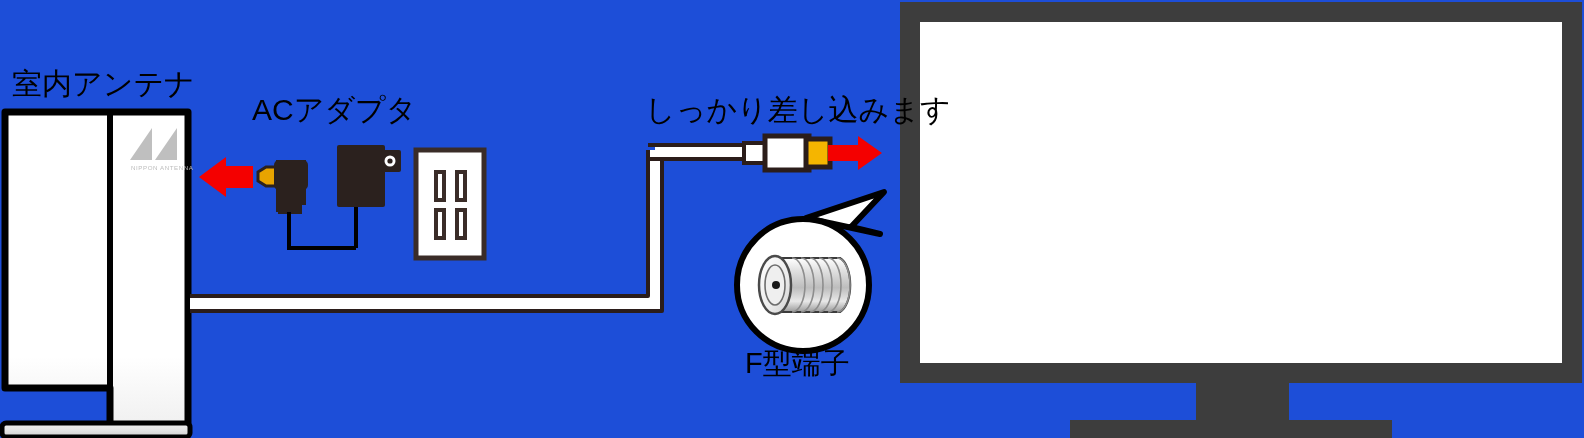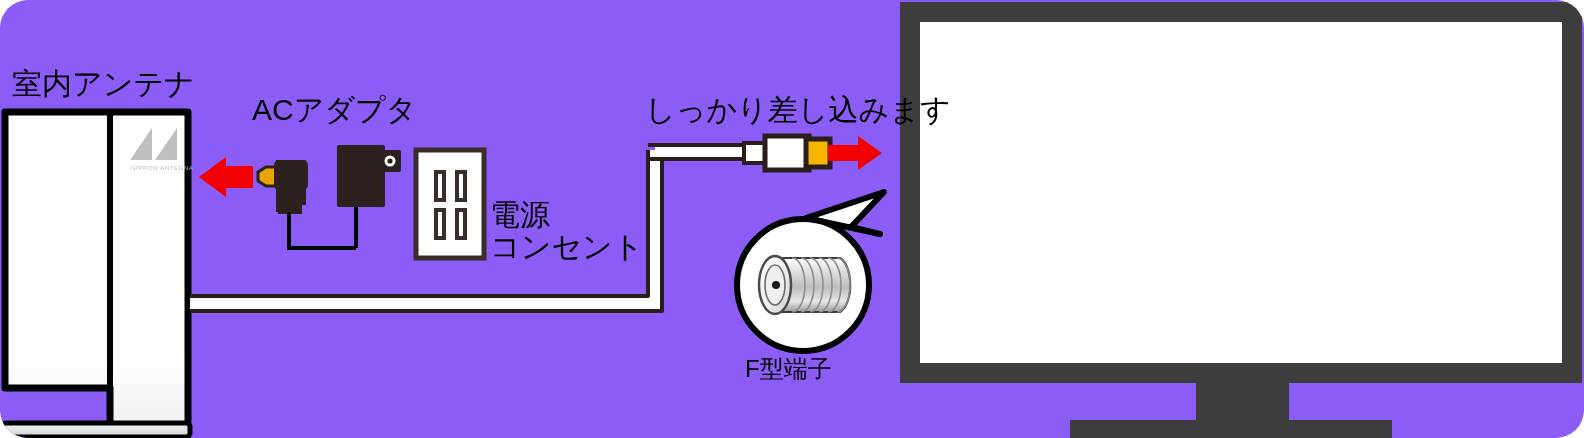--- a/index.html
+++ b/index.html
@@ -7,23 +7,22 @@
     padding: 0;
     background: #ffffff;
   }
   body {
     font-family: "Liberation Sans", "DejaVu Sans", sans-serif;
   }
   #stage {
     position: relative;
     width: 1584px;
     height: 438px;
-    background: #8b5cf6;
+    background: #1d4ed8;
     overflow: hidden;
-    border-radius: 28px;
   }
   #stage svg.layer {
     position: absolute;
     left: 0;
     top: 0;
     width: 1584px;
     height: 438px;
   }
   .lbl {
     position: absolute;
@@ -31,21 +30,21 @@
     font-size: 30px;
     line-height: 1.06;
     white-space: pre;
     letter-spacing: 0px;
     font-family: "Liberation Sans", "DejaVu Sans", sans-serif;
   }
   #lbl-antenna   { left: 12px;  top: 68px; }
   #lbl-acadapter { left: 252px; top: 94px; }
   #lbl-insert    { left: 645px; top: 94px; font-family: Liberation Serif, serif; }
   #lbl-outlet    { left: 490px; top: 199px; }
-  #lbl-fterm     { left: 745px; top: 356px; font-size: 24px; }
+  #lbl-fterm     { left: 745px; top: 348px; font-size: 29px; }
 </style>
 </head>
 <body>
 
 <div id="stage">
 
   <svg class="layer" viewBox="0 0 1584 438" xmlns="http://www.w3.org/2000/svg">
     <defs>
       <linearGradient id="gradPanel" x1="0" y1="0" x2="0" y2="1">
         <stop offset="0%" stop-color="#ffffff"></stop>
@@ -169,17 +168,15 @@
       <rect x="900" y="2" width="682" height="381" fill="#3d3d3d"></rect>
       <rect x="920" y="22" width="642" height="341" fill="#ffffff"></rect>
       <rect x="1196" y="383" width="93" height="37" fill="#3d3d3d"></rect>
       <rect x="1070" y="420" width="322" height="18" fill="#3d3d3d"></rect>
     </g>
   </svg>
 
   <div class="lbl" id="lbl-antenna">室内アンテナ</div>
   <div class="lbl" id="lbl-acadapter">ACアダプタ</div>
   <div class="lbl" id="lbl-insert">しっかり差し込みます</div>
-  <div class="lbl" id="lbl-outlet">電源
-コンセント</div>
   <div class="lbl" id="lbl-fterm">F型端子</div>
 
 </div>
 
 </body></html>

